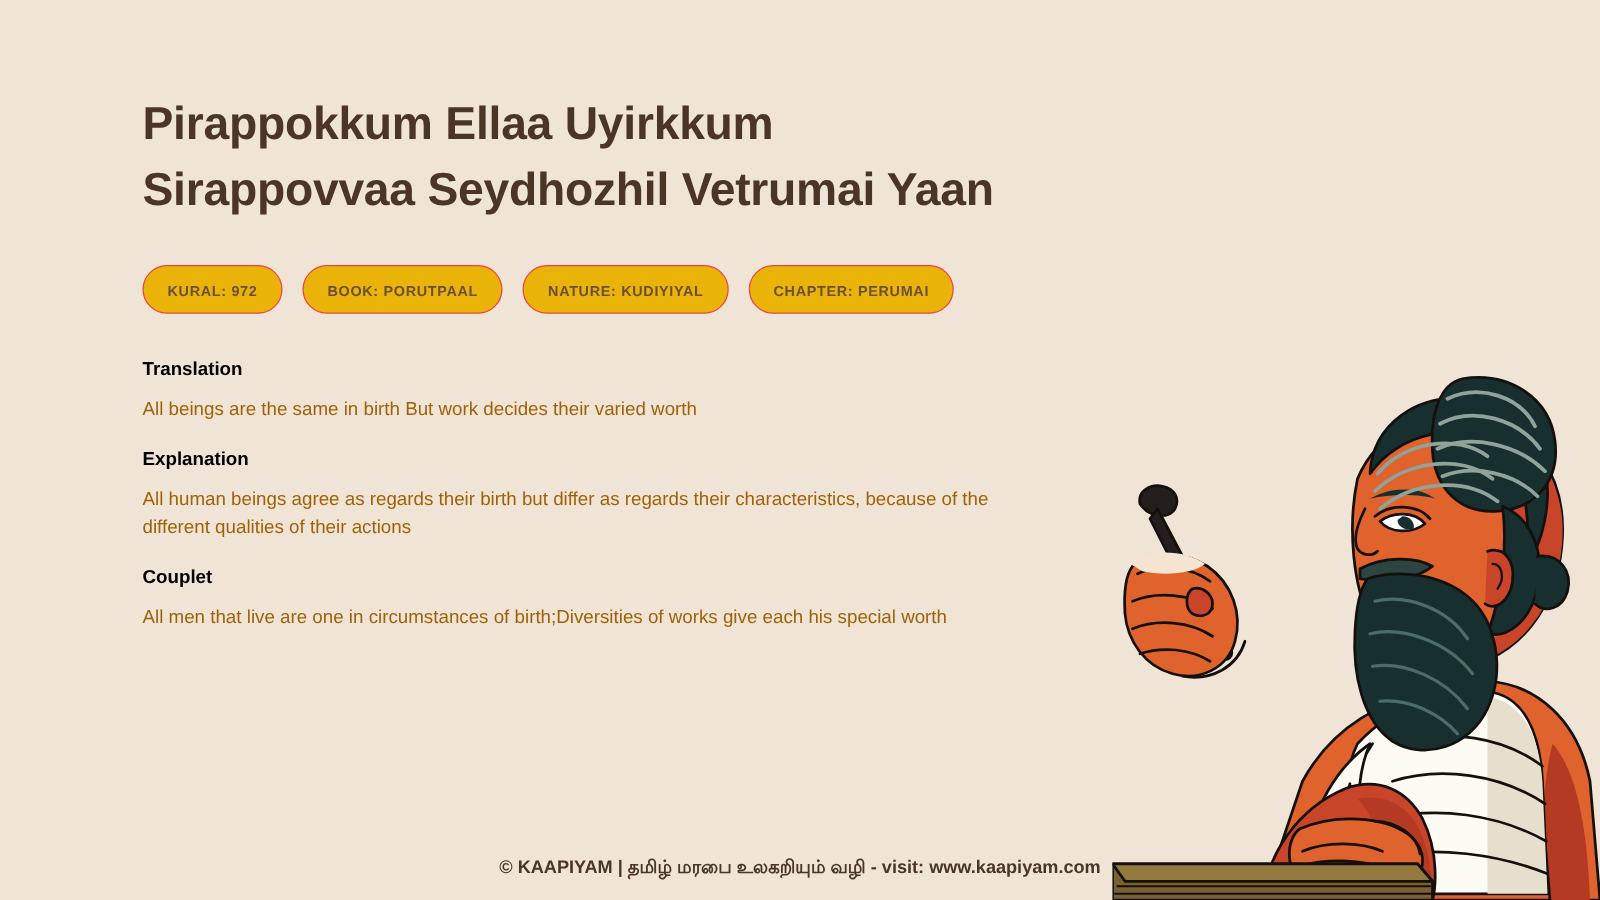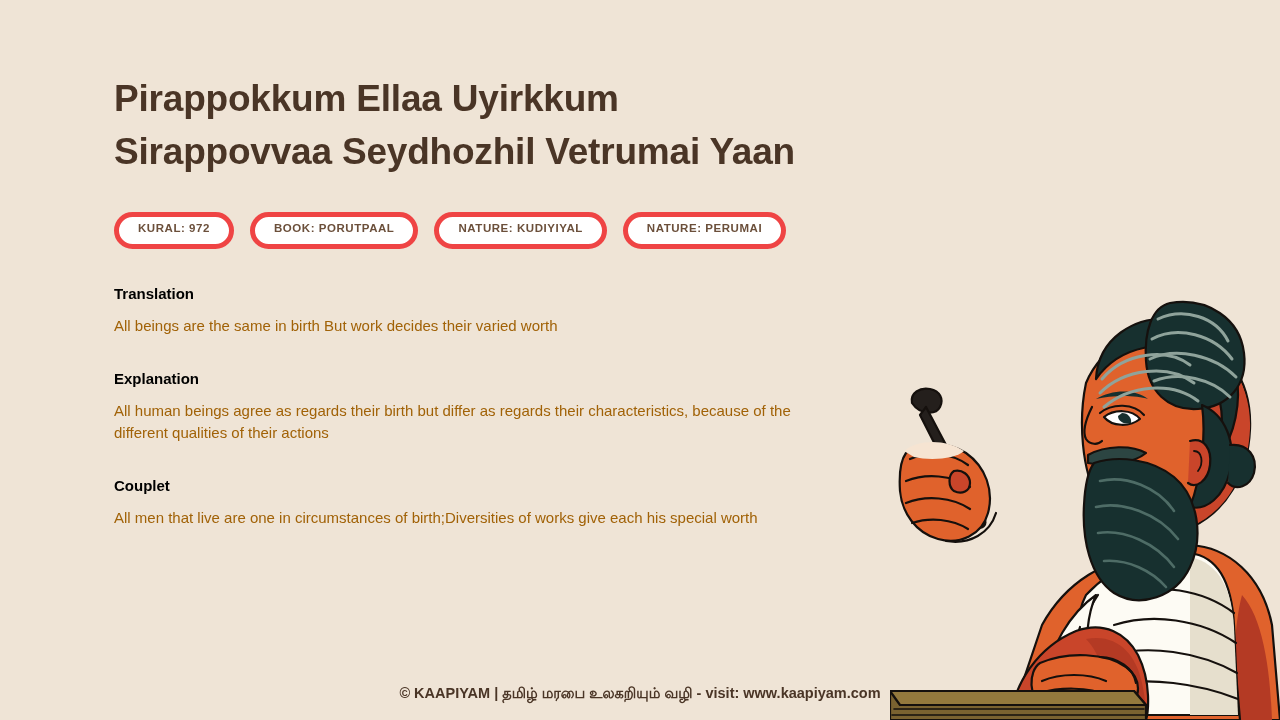--- a/index.html
+++ b/index.html
@@ -40,33 +40,33 @@
     max-width: 730px;
   }
 
   #chips {
     display: flex;
     flex-wrap: wrap;
     gap: 16px;
     margin-top: 34px;
   }
   .chip {
-    border: 5px solid #ef4444;
-    background: #ffffff;
+    border: 1px solid #ef4444;
+    background: #eab308;
     border-radius: 999px;
-    padding: 6px 19px 9px;
+    padding: 16px 19px 9px;
     font-size: 11.5px;
     font-weight: 700;
     letter-spacing: 0.55px;
     color: #6B4F3A;
     white-space: nowrap;
     line-height: 1;
   }
 
-  .section { margin-top: 33px; }
+  .section { margin-top: 20px; }
   .section.first { margin-top: 36px; }
 
   .section-heading {
     font-size: 15px;
     font-weight: 700;
     color: #000000;
     margin: 0 0 12px 0;
     line-height: 1.2;
   }
   .section-body {
@@ -108,21 +108,21 @@
 <div id="card">
 
   <div id="content">
 
     <h1 id="title">Pirappokkum Ellaa Uyirkkum Sirappovvaa Seydhozhil Vetrumai Yaan</h1>
 
     <div id="chips">
       <span class="chip">KURAL: 972</span>
       <span class="chip">BOOK: PORUTPAAL</span>
       <span class="chip">NATURE: KUDIYIYAL</span>
-      <span class="chip">NATURE: PERUMAI</span>
+      <span class="chip">CHAPTER: PERUMAI</span>
     </div>
 
     <div class="section first">
       <h2 class="section-heading">Translation</h2>
       <p class="section-body">All beings are the same in birth But work decides their varied worth</p>
     </div>
 
     <div class="section">
       <h2 class="section-heading">Explanation</h2>
       <p class="section-body">All human beings agree as regards their birth but differ as regards their characteristics, because of the different qualities of their actions</p>

